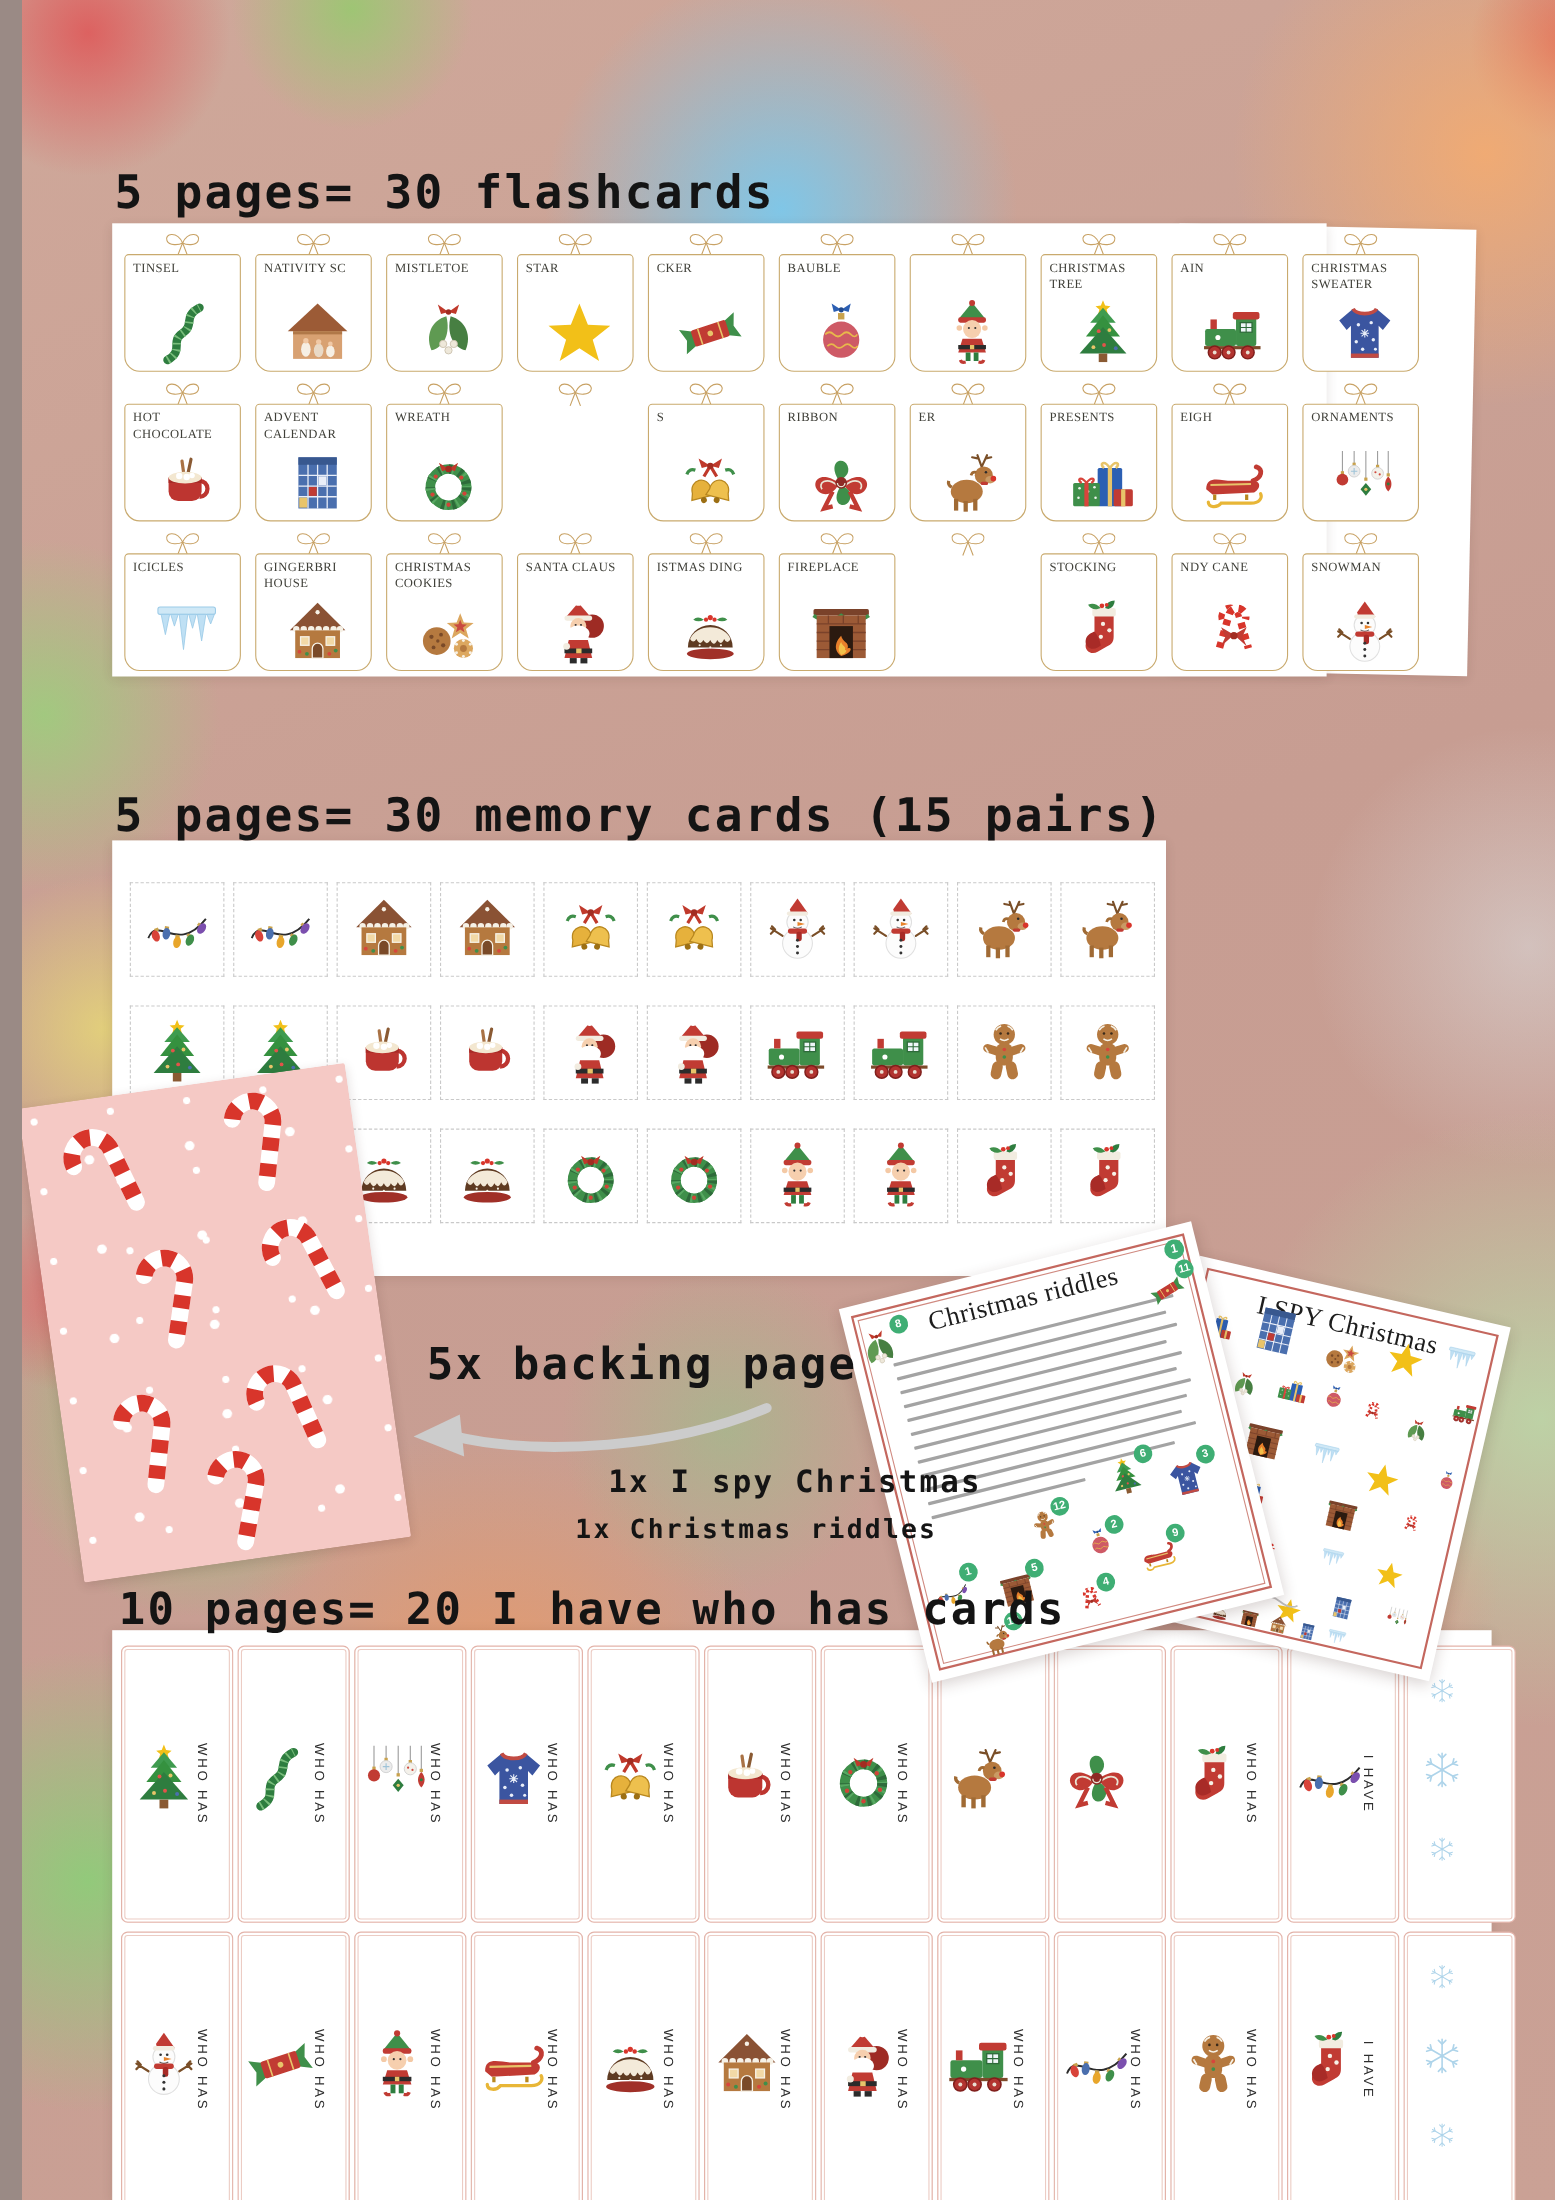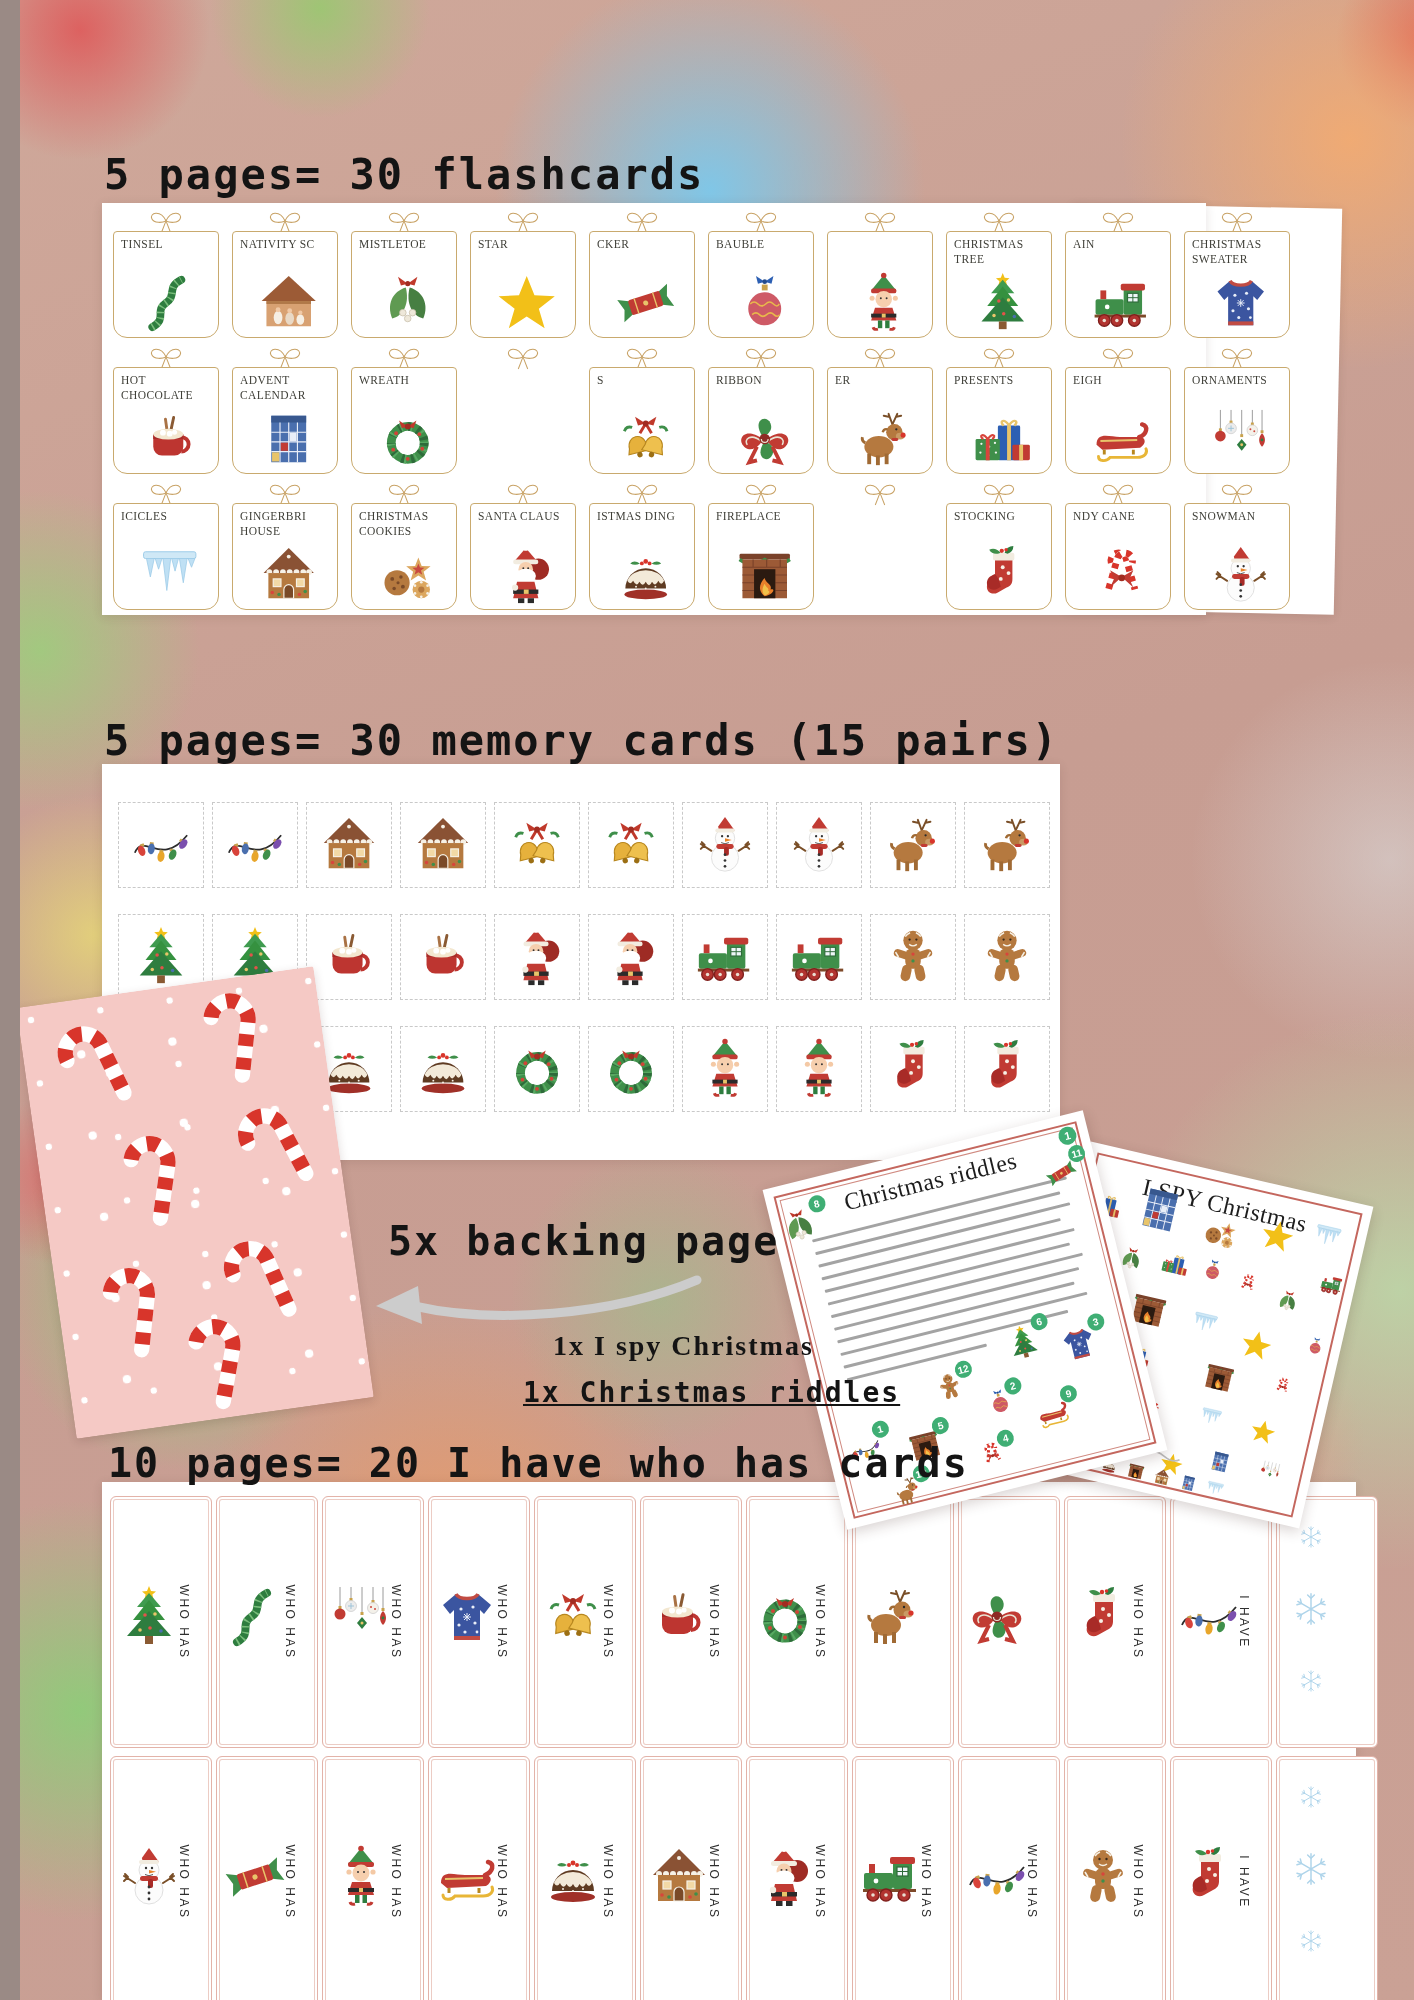--- a/index.html
+++ b/index.html
@@ -1028,22 +1028,22 @@
       </svg>
       <svg class="cane" style="width: 108px; height: 108px; left: 88px; top: 330px; transform: rotate(18deg);">
         <use href="#s-cane"></use>
       </svg>
     </div>
   <div class="marker" style="left:368px;top:1218px;font-size:40px;">5x backing page</div>
   <svg id="arrow" viewBox="0 0 330 66">
     <path d="M325 14 C240 50 120 58 42 40" fill="none" stroke="#cccccc" stroke-width="9" stroke-linecap="round"></path>
     <polygon points="46,20 4,40 50,58" fill="#cccccc"></polygon>
   </svg>
-  <div class="marker" style="left:533px;top:1330px;font-size:28px;font-family:Liberation Serif, serif;">1x I spy Christmas</div>
-  <div class="marker" style="left:503px;top:1376px;font-size:28px;text-decoration:underline;">1x Christmas riddles</div>
+  <div class="marker" style="left:533px;top:1330px;font-size:28px;">1x I spy Christmas</div>
+  <div class="marker" style="left:503px;top:1376px;font-size:24px;">1x Christmas riddles</div>
 
   <div class="sheet" id="riddles">
     <div class="pg-border"></div>
     <div class="pg-border2"></div>
     <div class="pg-title">Christmas riddles</div>
     <div class="pgnum">1</div>
     <div id="r-lines">
         <div class="r-line" style="width: 100%;"></div>
         <div class="r-line" style="width: 96%;"></div>
         <div class="r-line" style="width: 99%;"></div>

